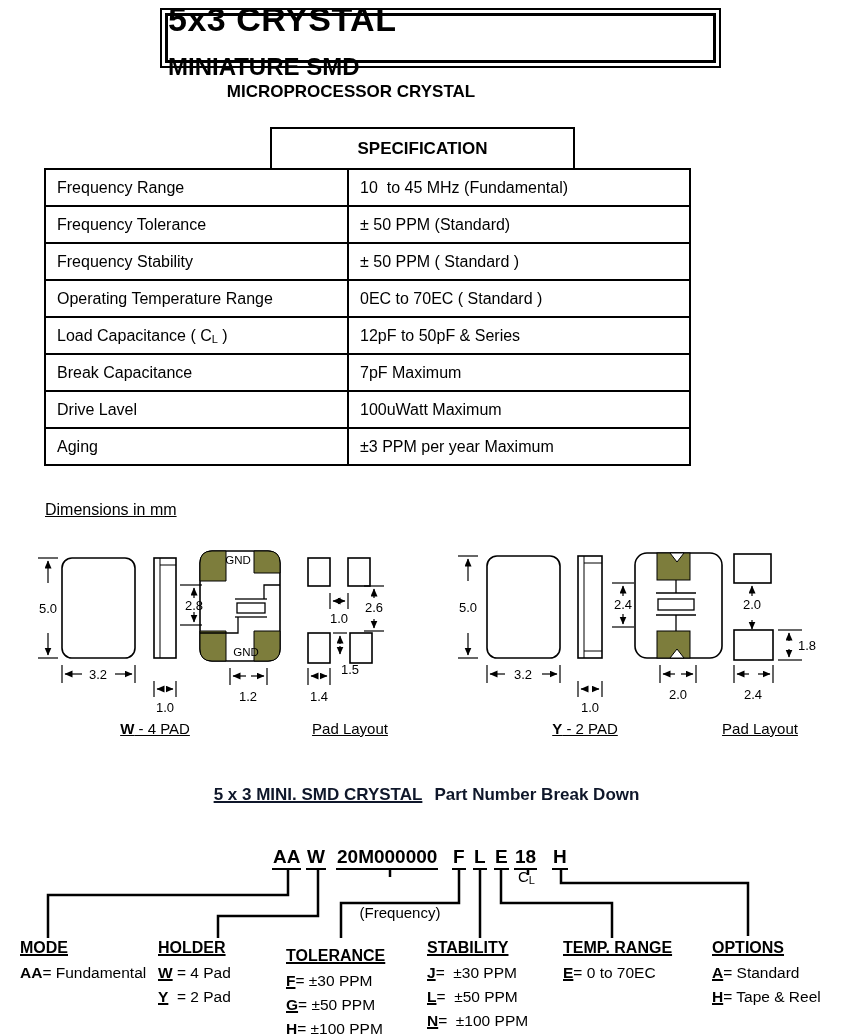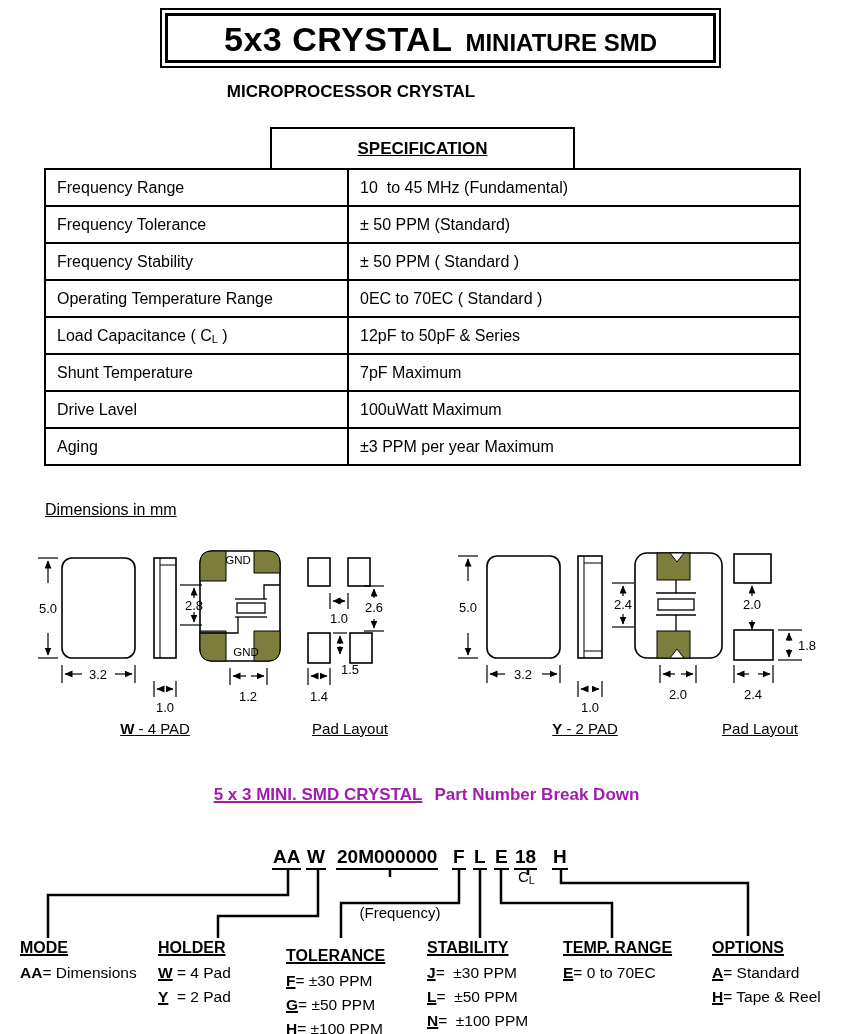--- a/index.html
+++ b/index.html
@@ -1,37 +1,37 @@
 <!DOCTYPE html>
 <html><head>
 <meta charset="utf-8">
 <style>
   html,body{margin:0;padding:0;}
   body{width:853px;height:1034px;background:#fff;font-family:"Liberation Sans",sans-serif;color:#000;position:relative;overflow:hidden;}
   .abs{position:absolute;}
   
   .title-outer{left:160px;top:8px;width:551px;height:50px;border:2px solid #000;padding:3px;}
-  .title-inner{border:3px solid #000;height:100%;display:flex;justify-content:center;align-items:baseline;gap:13px;padding-top:2px;box-sizing:border-box;}
+  .title-inner{border:3px solid #000;height:100%;display:flex;justify-content:center;align-items:baseline;gap:13px;padding-top:2px;box-sizing:border-box;flex-direction:column;}
   .t-main{font-size:34px;font-weight:bold;letter-spacing:0.5px;line-height:42px;}
   .t-sub{font-size:24px;font-weight:bold;}
   .subtitle{left:0;top:82px;width:702px;text-align:center;font-weight:bold;font-size:17px;}
   
-  .spec-box{left:270px;top:127px;width:301px;height:39px;border:2px solid #000;background:#fff;text-align:center;font-weight:bold;font-size:17px;line-height:39px;z-index:2;text-decoration:underline;}
-  table.spec{left:44px;top:168px;width:757px;border-collapse:collapse;table-layout:fixed;position:absolute;z-index:1;}
+  .spec-box{left:270px;top:127px;width:301px;height:39px;border:2px solid #000;background:#fff;text-align:center;font-weight:bold;font-size:17px;line-height:39px;z-index:2;}
+  table.spec{left:44px;top:168px;width:647px;border-collapse:collapse;table-layout:fixed;position:absolute;z-index:1;}
   table.spec td{border:2px solid #000;height:35px;font-size:16px;vertical-align:middle;padding:0 0 0 11px;}
   td.c1{width:290px;}
   .sub-l{font-size:11px;position:relative;top:2px;}
   
   .dim-head{left:45px;top:501px;font-size:16px;text-decoration:underline;}
   svg text{font-family:"Liberation Sans",sans-serif;font-size:13px;fill:#000;}
   svg .gnd{font-size:11.5px;}
   .cap{top:720px;text-align:center;font-size:15px;text-decoration:underline;white-space:nowrap;}
   .cap b{font-weight:bold;}
   
-  .bd-head{left:0;top:785px;width:853px;text-align:center;font-size:17px;font-weight:bold;color:#a21caf;}
+  .bd-head{left:0;top:785px;width:853px;text-align:center;font-size:17px;font-weight:bold;color:#0f172a;}
   .bd-head .u{text-decoration:underline;text-decoration-thickness:2px;}
   .bd-head .rest{margin-left:12px;}
   .pn{top:846px;font-size:19px;font-weight:bold;border-bottom:2px solid #000;padding:0 1px 1px 1px;line-height:21px;white-space:nowrap;}
   .note{font-size:15px;}
   .bd-col{top:936px;font-size:15.5px;line-height:24px;white-space:nowrap;}
   .bd-col .hdr{font-weight:bold;font-size:16px;text-decoration:underline;text-decoration-thickness:2px;margin-bottom:1px;}
   .code{font-weight:bold;}
   .code.u{text-decoration:underline;text-decoration-thickness:2px;}
 </style>
 </head>
@@ -62,21 +62,21 @@
   </tr>
   <tr>
     <td class="c1">Operating Temperature Range</td>
     <td>0EC to 70EC ( Standard )</td>
   </tr>
   <tr>
     <td class="c1"><span>Load Capacitance ( C</span><span class="sub-l">L</span><span> )</span></td>
     <td>12pF to 50pF &amp; Series</td>
   </tr>
   <tr>
-    <td class="c1">Shunt Temperature</td>
+    <td class="c1">Break Capacitance</td>
     <td>7pF Maximum</td>
   </tr>
   <tr>
     <td class="c1">Drive Lavel</td>
     <td>100uWatt Maximum</td>
   </tr>
   <tr>
     <td class="c1">Aging</td>
     <td>±3 PPM per year Maximum</td>
   </tr>
@@ -272,21 +272,21 @@
     <path d="M459,0 V33 H341 V68"></path>
     <path d="M480,0 V68"></path>
     <path d="M501,0 V33 H612 V68"></path>
     <path d="M528,0 V5"></path>
     <path d="M561,0 V13 H748 V66"></path>
   </g>
 </svg>
 
 <div class="abs bd-col" style="left:20px;">
   <div class="hdr">MODE</div>
-  <div><span class="code">AA</span><span>= Dimensions</span></div>
+  <div><span class="code">AA</span><span>= Fundamental</span></div>
 </div>
 <div class="abs bd-col" style="left:158px;">
   <div class="hdr">HOLDER</div>
   <div><span class="code u">W</span><span> = 4 Pad</span></div>
   <div><span class="code u">Y</span><span>&nbsp; = 2 Pad</span></div>
 </div>
 <div class="abs bd-col" style="left:286px;margin-top:8px;">
   <div class="hdr">TOLERANCE</div>
   <div><span class="code u">F</span><span>= ±30 PPM</span></div>
   <div><span class="code u">G</span><span>= ±50 PPM</span></div>

